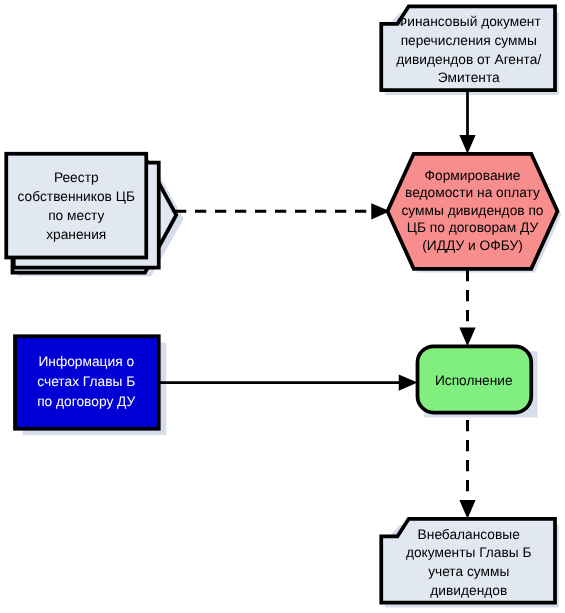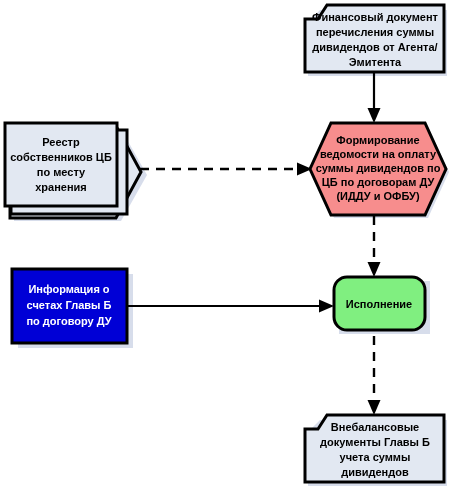--- a/index.html
+++ b/index.html
@@ -14,21 +14,20 @@
     position: relative;
     overflow: hidden;
     font-family: "Liberation Sans", "DejaVu Sans", sans-serif;
   }
   #diagram-root {
     position: absolute;
     left: 0;
     top: 0;
     width: 360px;
     height: 490px;
-    font-weight: bold;
   }
   svg#flow-svg {
     display: block;
     width: 452px;
     height: 490px;
   }
   .node-shape {
     stroke: #000000;
     stroke-width: 3;
     stroke-linejoin: miter;

